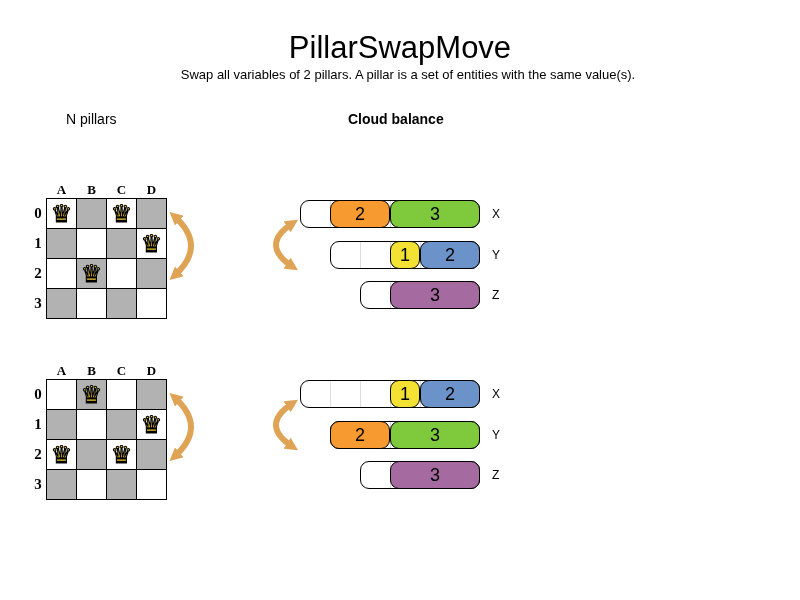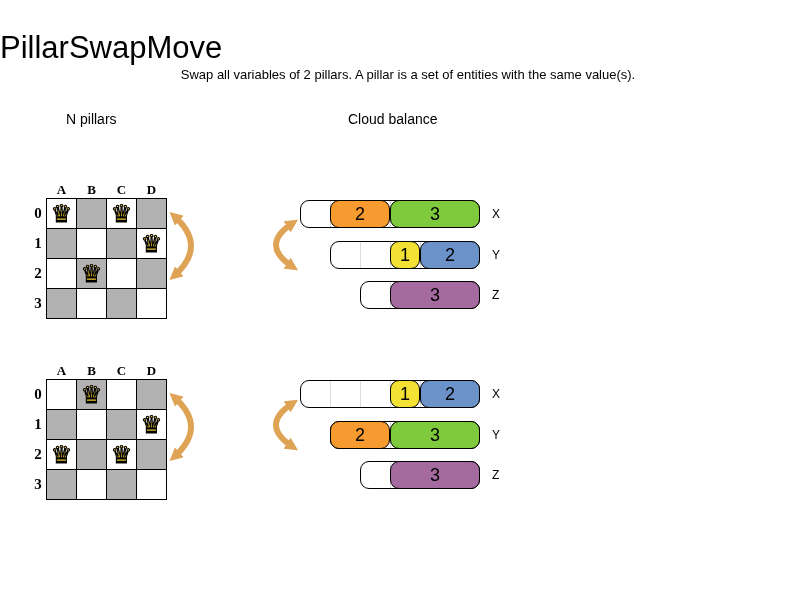--- a/index.html
+++ b/index.html
@@ -1,23 +1,23 @@
 <!DOCTYPE html>
 <html><head>
 <meta charset="utf-8">
 <style>
   html,body{margin:0;padding:0;background:#fff;}
   .page{position:relative;width:800px;height:600px;background:#fff;overflow:hidden;
         font-family:"Liberation Sans",sans-serif;color:#000;}
-  .title{position:absolute;top:30px;left:0;width:800px;text-align:left;
+  .title{position:absolute;top:30px;left:0;width:800px;text-align:center;
          font-size:31px;font-weight:400;}
   .subtitle{position:absolute;top:67px;left:0;width:800px;text-align:center;font-size:13px;margin-left:8px;}
   .sec-label{position:absolute;font-size:14px;}
   .sec-nq{left:66px;top:111px;}
-  .sec-cb{left:348px;top:111px;}
+  .sec-cb{left:348px;top:111px;font-weight:bold;}
 
   
   .board-wrap{position:absolute;}
   table.board{border-collapse:collapse;}
   table.board th{border:none;padding:0;font-family:"Liberation Serif",serif;}
   table.board th.colhead{width:29px;height:16px;font-size:13px;font-weight:bold;text-align:center;vertical-align:bottom;}
   table.board th.rowhead{width:16px;font-size:15px;font-weight:bold;text-align:center;}
   table.board td{width:29px;height:29px;padding:0;border:1px solid #000;
                  text-align:center;vertical-align:middle;}
   table.board td.dark{background:var(--dark-square);}

